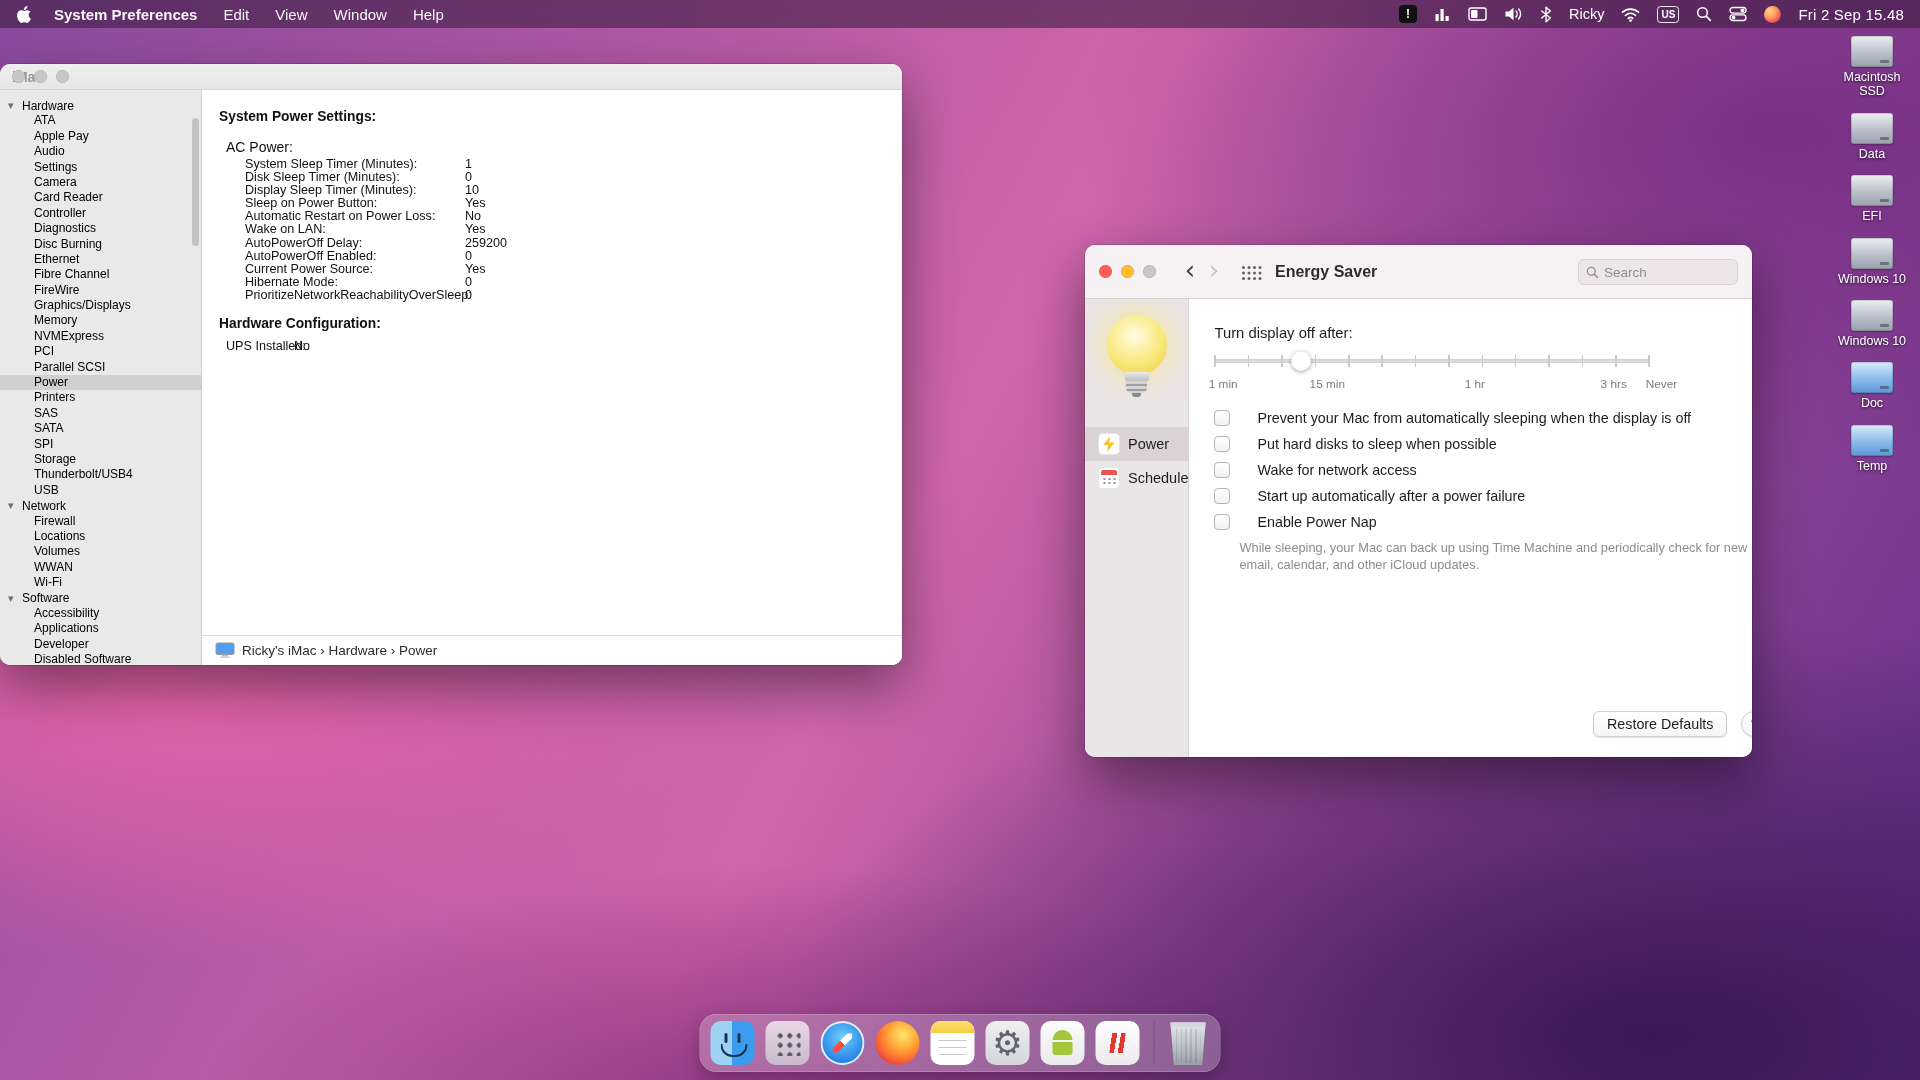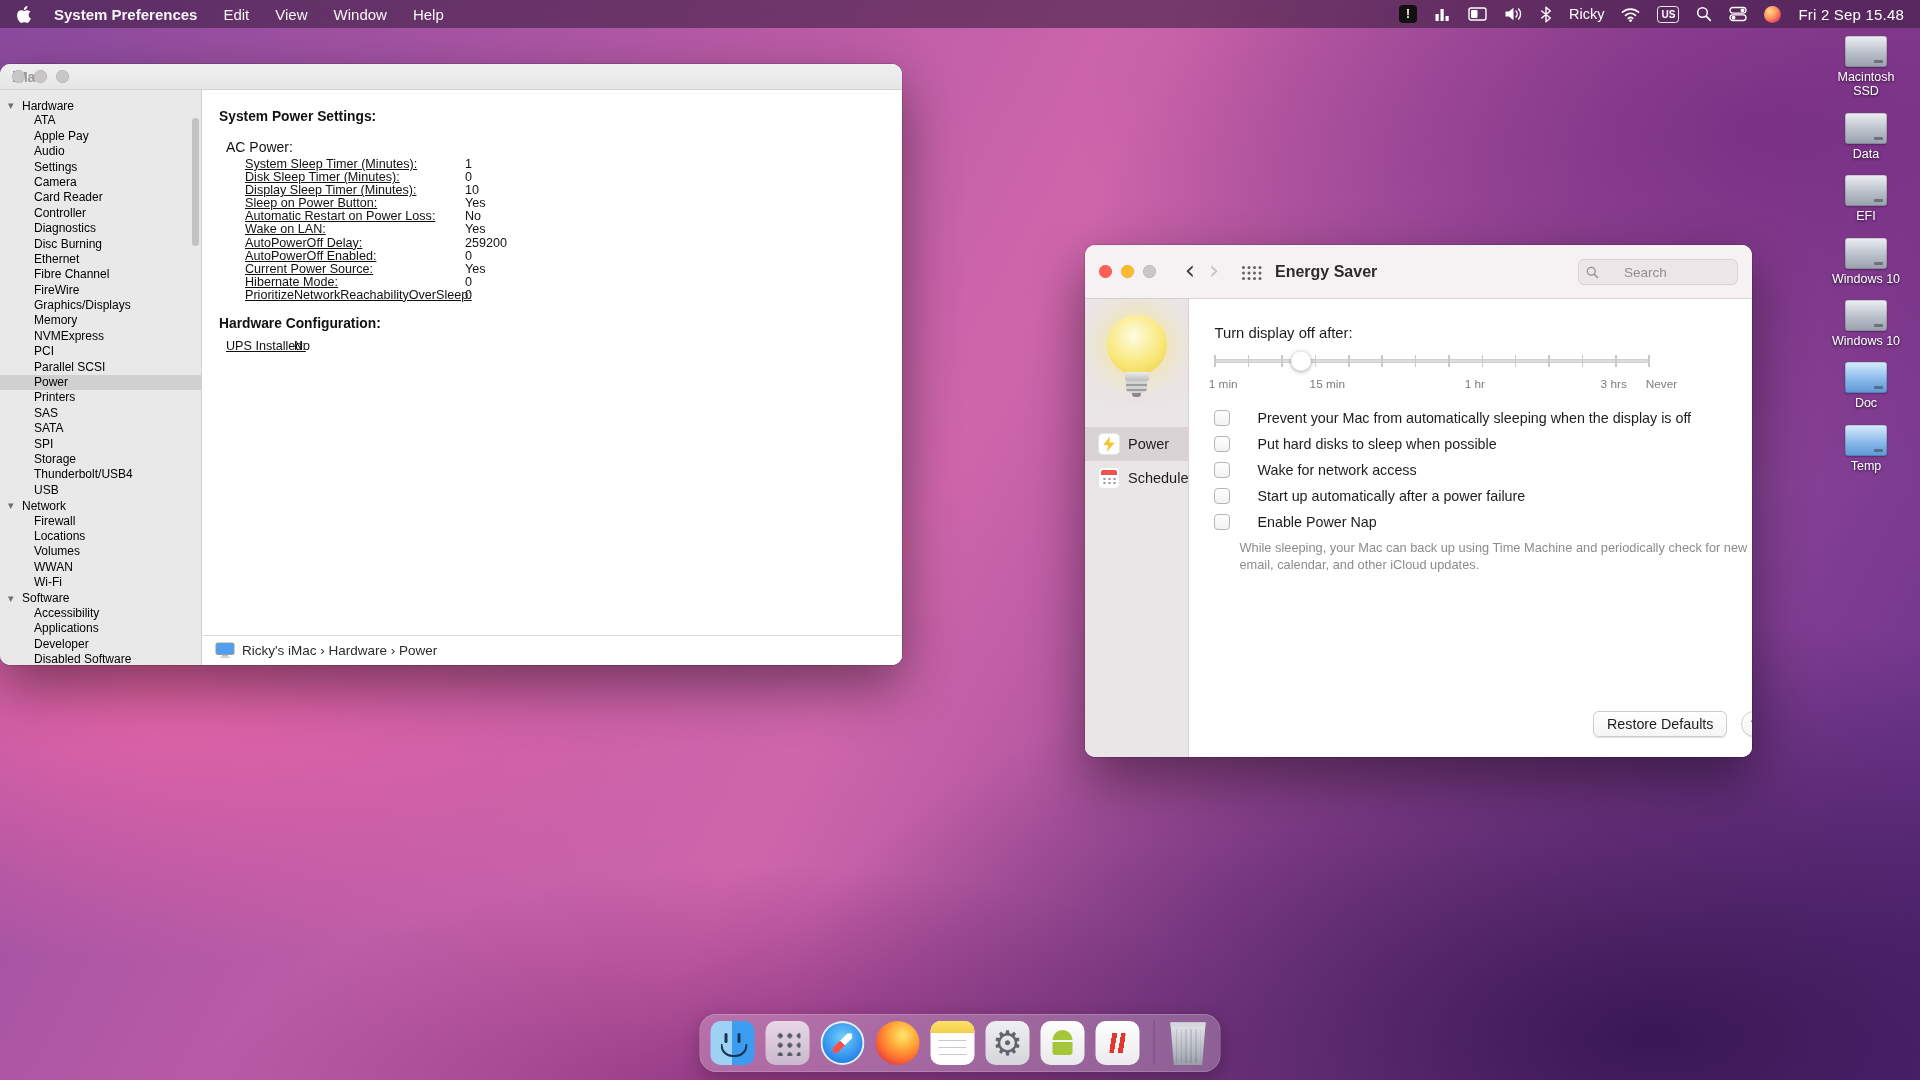--- a/index.html
+++ b/index.html
@@ -53,21 +53,21 @@
   .tree-group{display:flex;align-items:center;height:15.4px;padding-left:8px;gap:3px;}
   .disclosure{width:11px;color:#6e6e6e;font-size:11px;line-height:1;}
   .disclosure::before{content:"▾";}
   .tree-item{height:15.4px;line-height:15.4px;padding-left:34px;white-space:nowrap;}
   .tree-item.selected{background:#d0d0d0;}
   .si-scrollbar{position:absolute;right:2px;top:28px;width:7px;height:128px;background:#c2c2c2;border-radius:4px;}
   .si-main{flex:1;display:flex;flex-direction:column;background:#fff;}
   .si-content{flex:1;padding:19px 0 0 17px;color:#111;overflow:hidden;}
   .si-heading{font-size:13.8px;font-weight:700;}
   .si-sub{margin-top:15px;margin-left:7px;font-size:14px;}
-  .kv-list{margin-top:3px;text-decoration:underline;}
+  .kv-list{margin-top:3px;}
   .kv-row{position:relative;margin-left:26px;height:13.1px;line-height:13.1px;font-size:12.6px;}
   .kv-value{position:absolute;left:220px;}
   .si-heading.second{margin-top:14px;}
   .kv-list.hw{margin-top:9px;}
   .kv-list.hw .kv-row{margin-left:7px;}
   .kv-list.hw .kv-value{left:68px;}
   .si-footer{height:30px;border-top:1px solid #dcdcdc;display:flex;align-items:center;gap:7px;
     padding-left:13px;font-size:13.5px;color:#2b2b2b;background:#fff;}
 
   
@@ -82,21 +82,21 @@
   .nav-btn.disabled{color:#c9c3c5;}
   .grid-icon{width:17px;height:14px;position:relative;margin:0 10px 0 16px;}
   .grid-icon::before{content:"";position:absolute;top:1px;left:0;width:3px;height:3px;border-radius:50%;background:#636366;
     box-shadow:5.5px 0 #636366,11px 0 #636366,16.5px 0 #636366,
                0 5.5px #636366,5.5px 5.5px #636366,11px 5.5px #636366,16.5px 5.5px #636366,
                0 11px #636366,5.5px 11px #636366,11px 11px #636366,16.5px 11px #636366;}
   .es-title{font-size:16px;font-weight:700;color:#2c2c2e;margin-left:6px;}
   .es-search{position:absolute;right:14px;top:14px;width:160px;height:26px;background:#ece6e8;
     border:1px solid #d9d3d5;border-radius:6px;display:flex;align-items:center;padding:0 7px;gap:5px;}
   .es-search input{border:none;outline:none;background:transparent;font-size:13.5px;color:#333;width:100%;
-    font-family:"Liberation Sans", sans-serif;margin-left:20px;}
+    font-family:"Liberation Sans", sans-serif;}
   .es-search input::placeholder{color:#8e8e93;}
   .es-body{display:flex;height:calc(100% - 54px);}
   .es-sidebar{width:154px;background:#eae5e7;border-right:1px solid #d8d3d5;padding-top:16px;}
   .bulb-wrap{display:flex;flex-direction:column;align-items:center;margin-bottom:30px;}
   .bulb{width:60px;height:60px;border-radius:50%;
     background:radial-gradient(circle at 45% 35%, #fffbe2, var(--bulb-yellow,#f9e87a) 55%, #eed24f 88%);
     box-shadow:0 0 26px 7px rgba(249,232,122,.55);}
   .bulb-neck{width:24px;height:9px;background:linear-gradient(#ececec,#bdbdbd);margin-top:-3px;border-radius:2px;}
   .bulb-base{width:21px;height:12px;background:repeating-linear-gradient(180deg,#d3d3d3 0 3px,#9e9e9e 3px 5px);
     border-radius:0 0 5px 5px;}
@@ -129,21 +129,21 @@
   .cb-label{font-size:14.3px;line-height:18px;}
   .pn-desc{margin-left:25px;margin-top:2px;width:520px;font-size:12.8px;line-height:1.35;color:#8f8b8d;}
   .restore-btn{position:absolute;right:58px;bottom:20px;height:26px;padding:0 13px;font-size:14.3px;color:#1d1d1f;
     background:linear-gradient(#fff,#f5f5f5);border:1px solid #cdcdcd;border-radius:6px;
     box-shadow:0 .5px 1px rgba(0,0,0,.12);font-family:"Liberation Sans", sans-serif;}
   .help-btn{position:absolute;right:18px;bottom:20px;width:26px;height:26px;border-radius:50%;
     background:linear-gradient(#fff,#f5f5f5);border:1px solid #cdcdcd;font-size:14px;color:#555;
     box-shadow:0 .5px 1px rgba(0,0,0,.12);font-family:"Liberation Sans", sans-serif;}
 
   
-  .desk-icons{position:absolute;top:36px;right:10px;width:88px;display:flex;flex-direction:column;gap:14px;
+  .desk-icons{position:absolute;top:36px;right:4px;width:88px;display:flex;flex-direction:column;gap:14px;
     align-items:center;z-index:5;}
   .desk-icon{display:flex;flex-direction:column;align-items:center;width:88px;}
   .drive{width:42px;height:31px;border-radius:3px;
     background:linear-gradient(180deg,#eceef2 0%,#bac0ca 55%,#99a0ad 100%);
     box-shadow:inset 0 0 0 .5px rgba(0,0,0,.3), 0 1px 2px rgba(0,0,0,.3);position:relative;}
   .drive::after{content:"";position:absolute;right:4px;bottom:4px;width:9px;height:3px;border-radius:1px;background:rgba(60,65,75,.55);}
   .desk-icon.kind-external .drive{background:linear-gradient(180deg,#d8ecfc 0%,#84b6e9 60%,#5e96d5 100%);}
   .d-label{margin-top:3px;font-size:12.5px;color:#fff;text-align:center;line-height:1.15;max-width:86px;
     text-shadow:0 1px 3px rgba(0,0,0,.75);}
 

